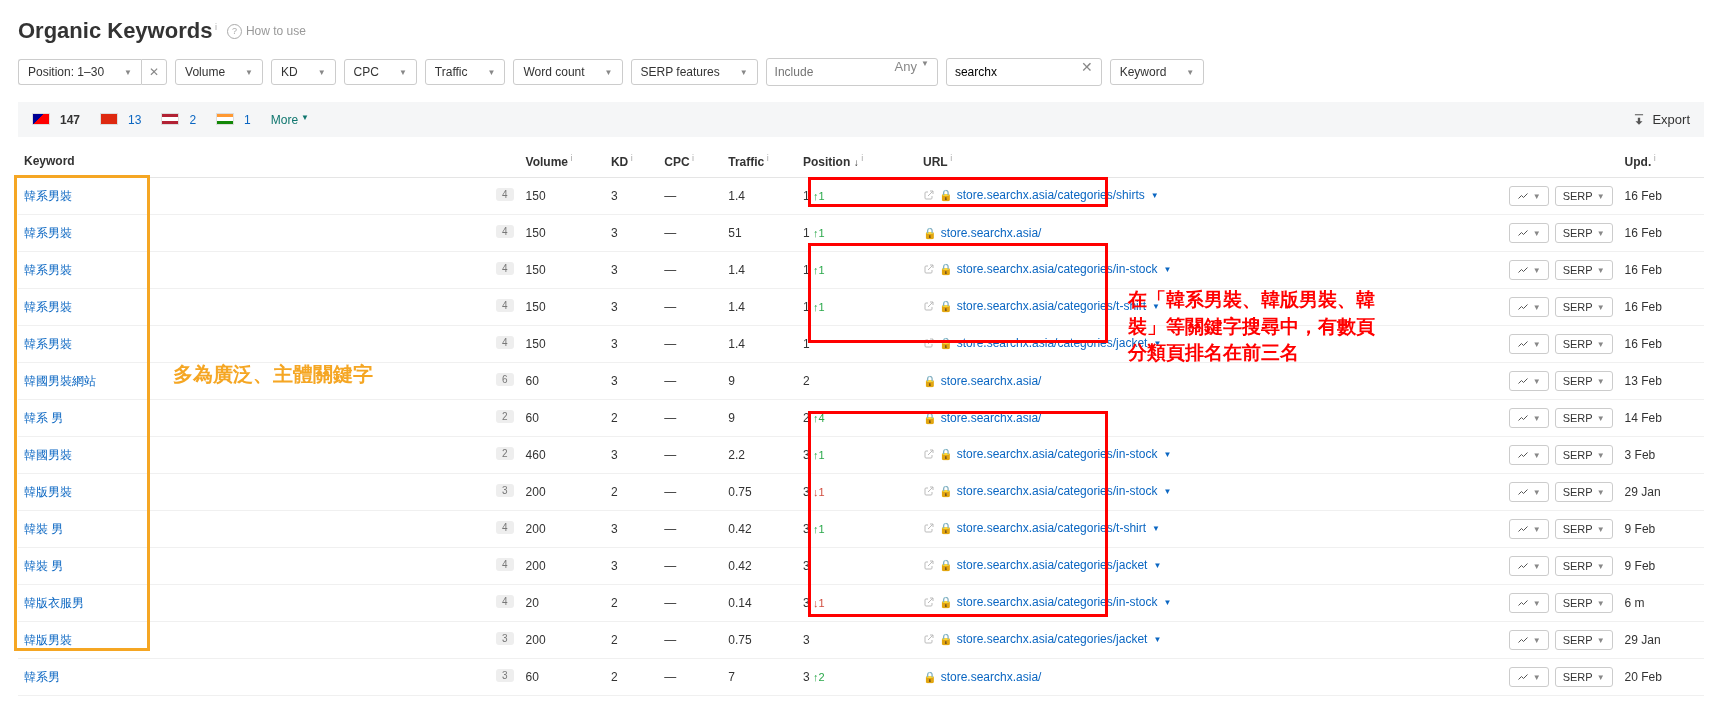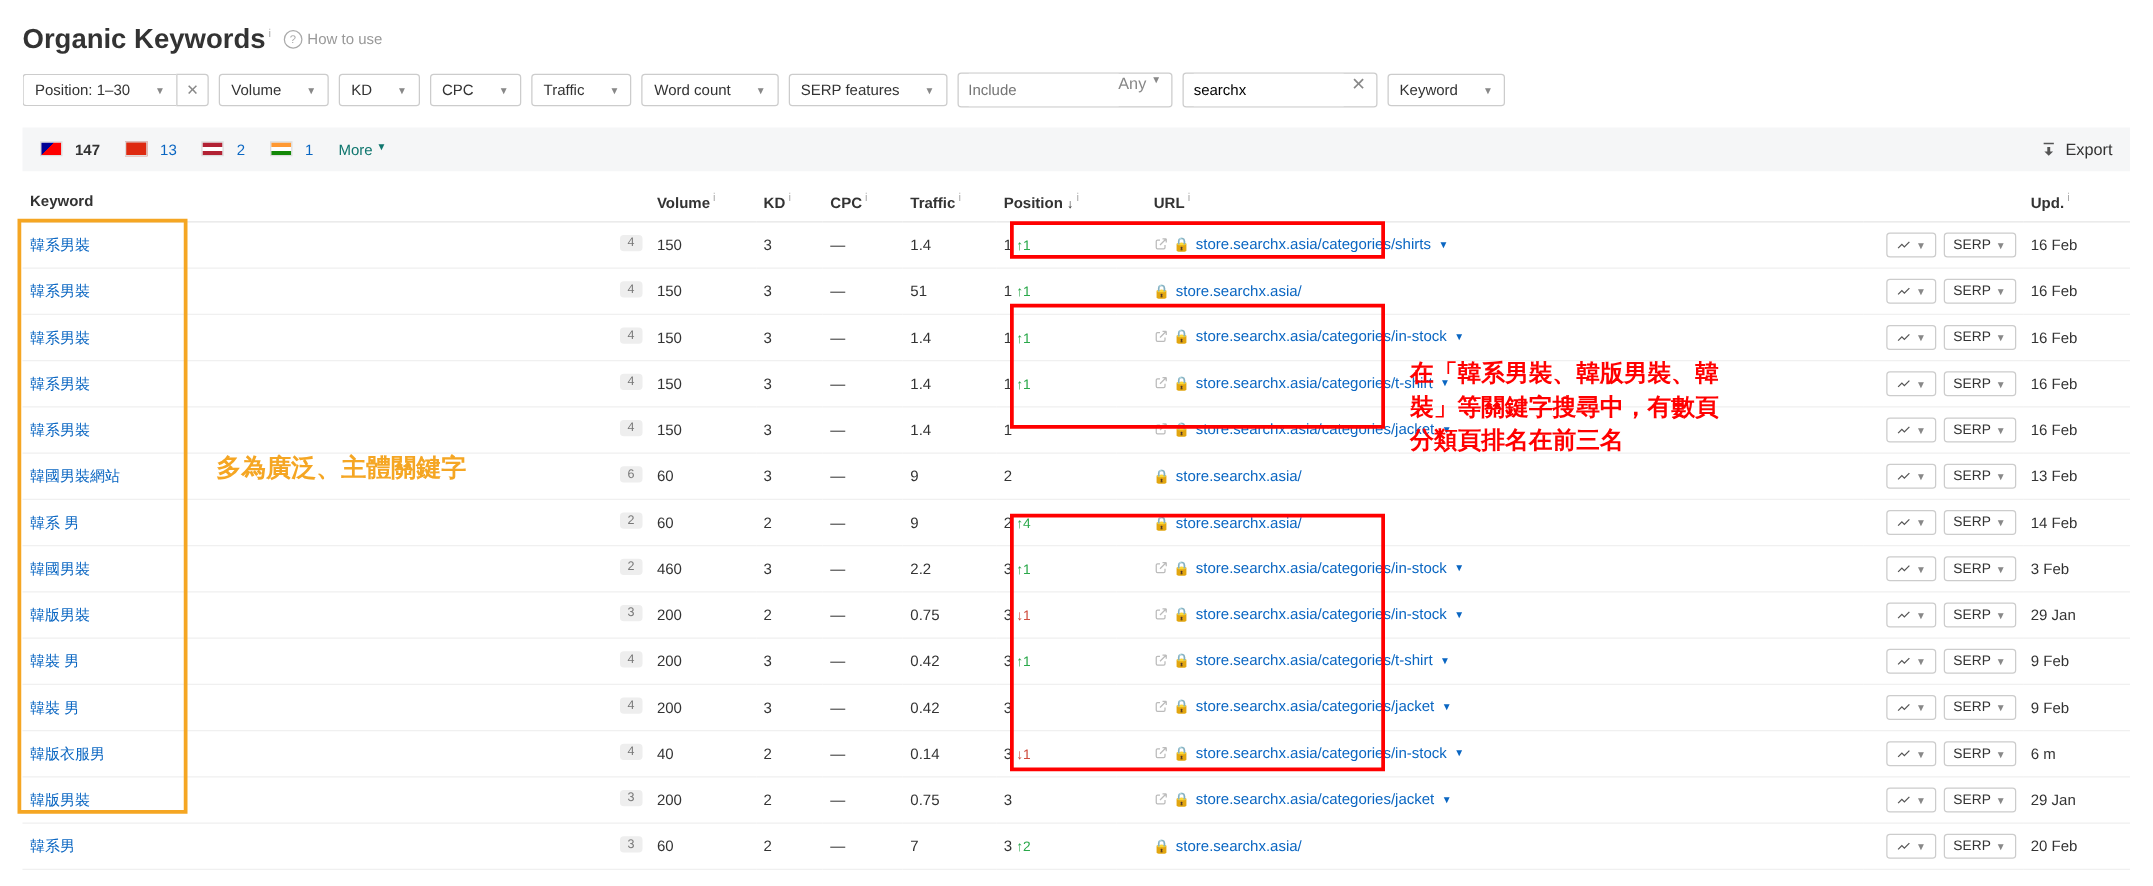--- a/index.html
+++ b/index.html
@@ -397,21 +397,21 @@
                   </svg>
                   <span class="caret">▼</span>
                 </span>
                 <span class="small-btn">SERP <span class="caret">▼</span></span>
               </div>
             </td>
             <td class="td-right">9 Feb</td>
           </tr>
           <tr>
             <td><a href="#" class="kw-link">韓版衣服男</a> &nbsp; <span class="badge" style="float:right">4</span></td>
-            <td class="td-right">40</td>
+            <td class="td-right">20</td>
             <td class="td-right">2</td>
             <td class="td-right">—</td>
             <td class="td-right">0.14</td>
             <td class="td-right">3 <span class="pos-down">↓1</span></td>
             <td style="padding-left:30px"><a href="#" class="url-link"><svg class="icon-sm" viewBox="0 0 24 24" fill="none" stroke="#bbb" stroke-width="2">
                   <path d="M10 6H6a2 2 0 00-2 2v10a2 2 0 002 2h10a2 2 0 002-2v-4M14 4h6m0 0v6m0-6L10 14"></path>
                 </svg> <span class="lock-icon">🔒</span> store.searchx.asia/categories/in-stock <span class="url-caret">▼</span></a></td>
             <td>
               <div class="actions">
                 <span class="small-btn">

